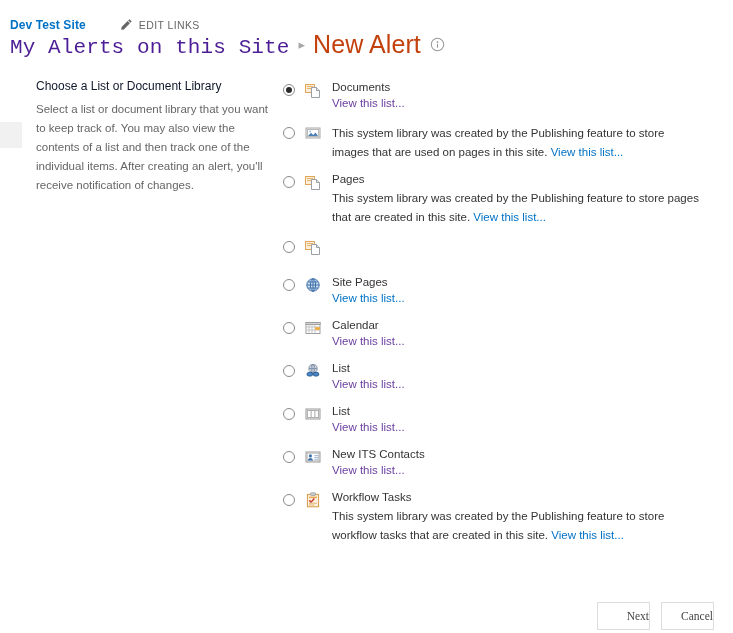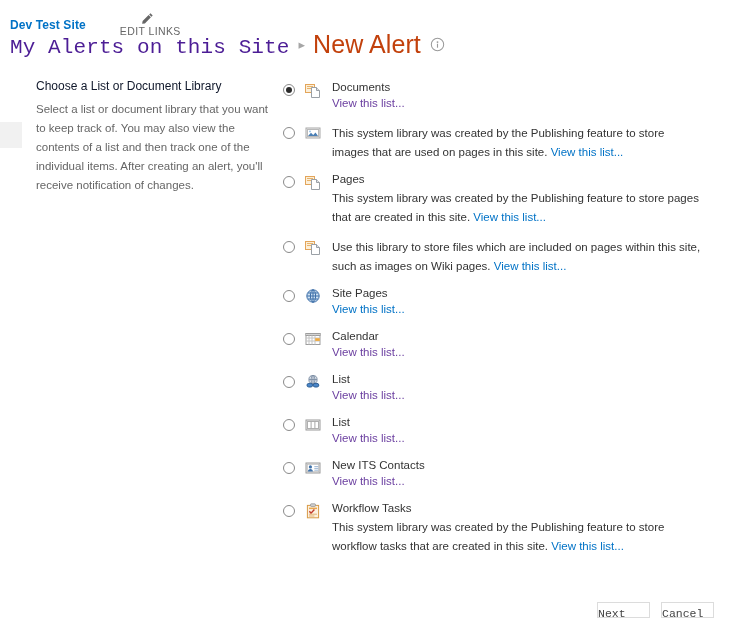--- a/index.html
+++ b/index.html
@@ -20,24 +20,23 @@
   }
   .site-link {
     font-size: 12px;
     font-weight: bold;
     color: #0072c6;
     text-decoration: none;
     letter-spacing: .1px;
   }
   .edit-links {
     display: flex;
-    align-items: center;
+    align-items: flex-end;
     margin-left: 34px;
     cursor: pointer;
-    flex-direction: column;
   }
   .pencil-icon {
     width: 13px; height: 13px;
     margin-right: 6px;
     display: block;
   }
   .edit-links-label {
     font-size: 10.5px;
     color: #666666;
     letter-spacing: .4px;
@@ -179,30 +178,30 @@
   
   .footer {
     position: absolute;
     right: 19px;
     top: 602px;
     display: flex;
     gap: 11px;
   }
   .btn {
     width: 53px;
-    height: 16px;
+    height: 28px;
     border: 1px solid #dcdcdc;
     background: #ffffff;
-    font-family: Liberation Mono, monospace;
+    font-family: Liberation Serif, serif;
     font-size: 11.5px;
     color: #444444;
     cursor: pointer;
     padding: 0;
     line-height: 22px;
-    text-align: left;
+    text-align: right;
   }
 </style>
 </head>
 <body>
 
 <div class="topbar">
   <a class="site-link" href="#">Dev Test Site</a>
   <div class="edit-links">
     <span>
       <svg class="pencil-icon" viewBox="0 0 16 16">
@@ -282,21 +281,21 @@
         <span class="radio"></span>
         <span>
           <svg class="opt-icon" viewBox="0 0 16 16">
             <rect x="0.5" y="2.5" width="9" height="8" fill="#fcefd9" stroke="#e3a55a"></rect>
             <rect x="2" y="4" width="6" height="1" fill="#e8b36b"></rect>
             <rect x="2" y="6" width="6" height="1" fill="#e8b36b"></rect>
             <path d="M6.5 5.5h5l3 3v7h-8z" fill="#ffffff" stroke="#9aa0a6"></path>
             <path d="M11.5 5.5v3h3" fill="#dfe1e5" stroke="#9aa0a6"></path>
           </svg>
         </span>
-        <div class="opt-text"><span class="opt-desc"><span>Use this library to store files which are included on pages within this site, such as images on Wiki pages.</span> <a class="vlink" href="#">View this list...</a></span></div>
+        <div class="opt-text"></div>
       </div>
       <div class="opt">
         <span class="radio"></span>
         <span>
           <svg class="opt-icon" viewBox="0 0 16 16">
             <circle cx="8" cy="8" r="6.2" fill="#cfe2f3" stroke="#3d6ea8"></circle>
             <ellipse cx="8" cy="8" rx="2.6" ry="6.2" fill="none" stroke="#3d6ea8"></ellipse>
             <path d="M2 8h12M3 5h10M3 11h10" stroke="#3d6ea8" fill="none"></path>
             <path d="M8 1.8v12.4" stroke="#3d6ea8"></path>
           </svg>

